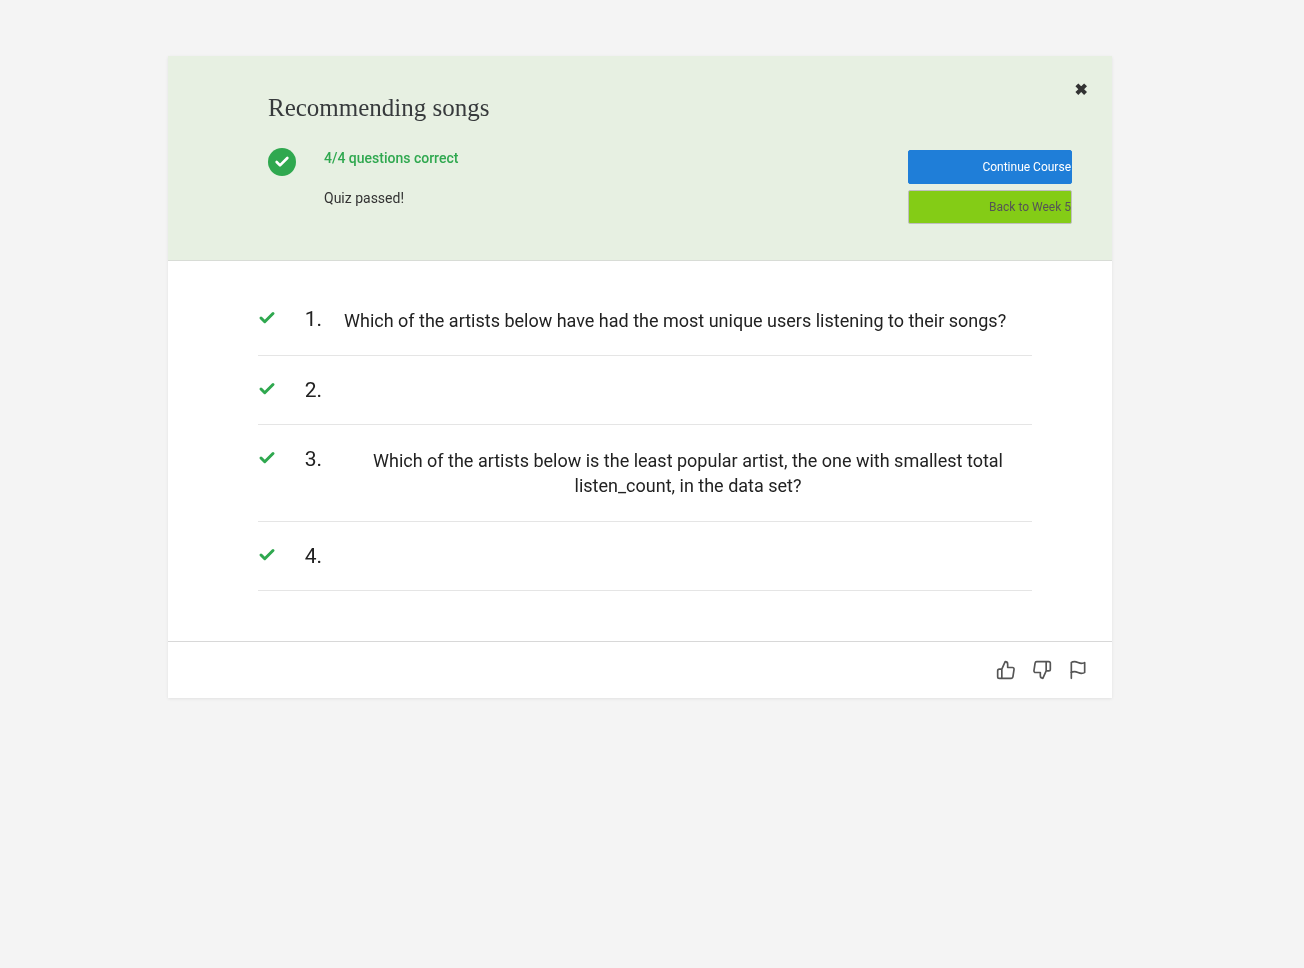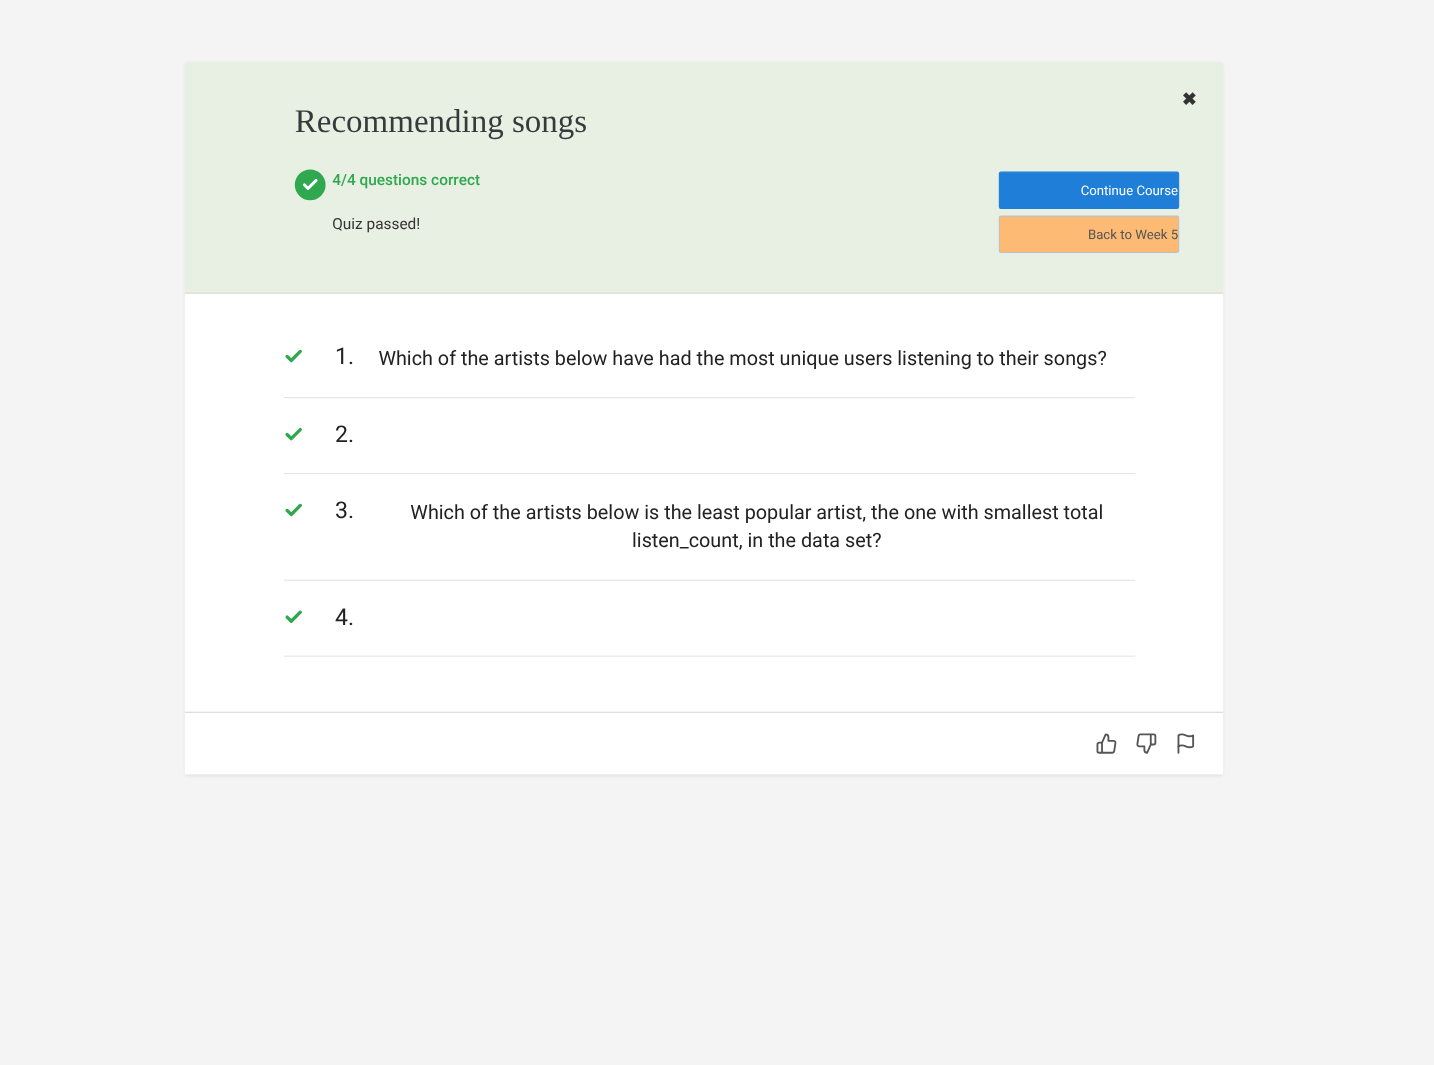--- a/index.html
+++ b/index.html
@@ -26,33 +26,33 @@
     position: absolute;
     top: 24px;
     right: 24px;
     font-weight: bold;
     font-size: 16px;
     color: #333;
     cursor: pointer;
   }
   .title {
     font-family: Georgia, "Times New Roman", serif;
-    font-size: 30px;
+    font-size: 25px;
     font-weight: 400;
     color: #373a3c;
     margin-bottom: 28px;
   }
   .status-row {
     display: flex;
     align-items: flex-start;
   }
   .status-left {
     display: flex;
     align-items: flex-start;
-    gap: 6px;
+    gap: 28px;
     flex: 1;
   }
   .check-circle {
     width: 28px;
     height: 28px;
     border-radius: 50%;
     background: #2fa84f;
     display: flex;
     align-items: center;
     justify-content: center;
@@ -84,21 +84,21 @@
     border-radius: 2px;
     cursor: pointer;
     border: 1px solid transparent;
   }
   .btn-primary {
     background: #1f7ed8;
     color: #fff;
     border-color: #1f7ed8;
   }
   .btn-secondary {
-    background: #fdba74;
+    background: #84cc16;
     color: #555;
     border: 1px solid #bfbfbf;
   }
   .questions {
     padding: 24px 80px 50px 90px;
   }
   .q-row {
     display: flex;
     align-items: flex-start;
     padding: 22px 0;

